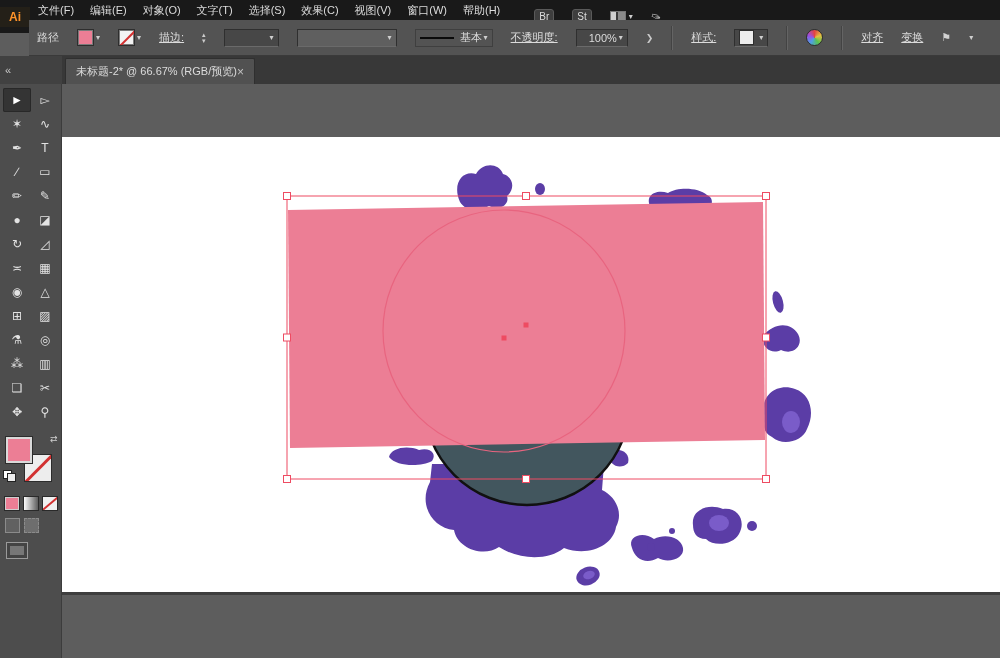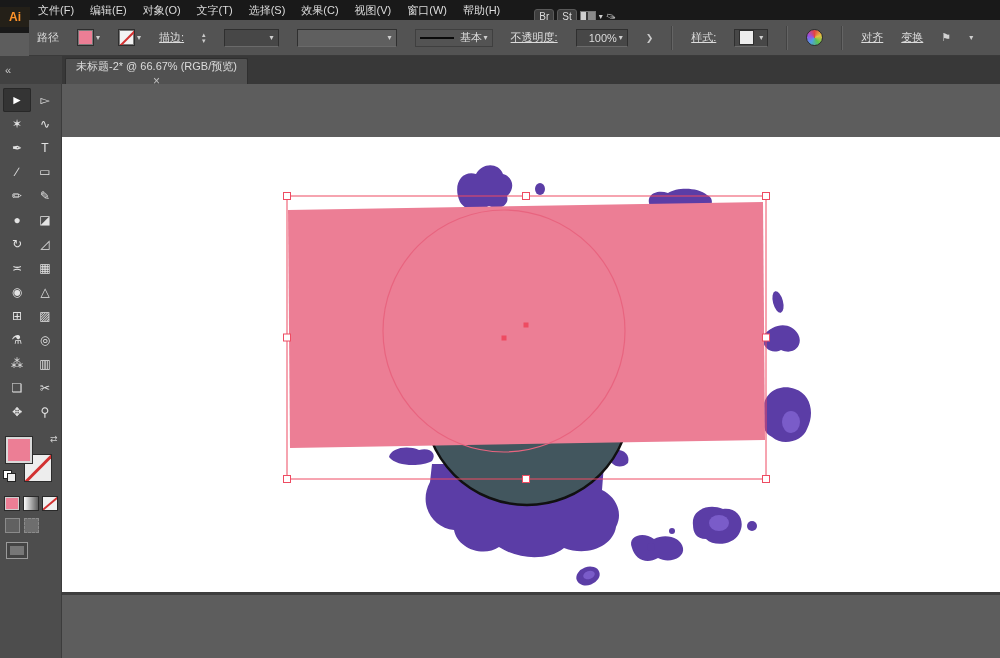--- a/index.html
+++ b/index.html
@@ -9,21 +9,21 @@
   .app{position:relative;width:1000px;height:658px;background:var(--pasteboard);}
 
   
   .menubar{position:absolute;left:0;top:0;width:1000px;height:33px;
            background:var(--menubar);display:flex;align-items:center;
            color:var(--text);font-size:11px;}
   .app-logo{width:30px;height:20px;display:flex;align-items:center;justify-content:center;
             color:var(--logo-orange);font-weight:bold;font-size:12px;background:#242018;cursor:pointer;}
   .menus{display:flex;height:100%;}
   .menu-item{padding:0 8px;line-height:20px;cursor:pointer;white-space:nowrap;}
-  .menubar-extras{display:flex;align-items:center;gap:3px;margin-left:26px;}
+  .menubar-extras{display:flex;align-items:center;gap:18px;margin-left:26px;}
   .mini-btn{background:#3e3e3e;border:1px solid #5a5a5a;border-radius:3px;
             padding:0 4px;font-size:10px;line-height:13px;color:#ddd;cursor:pointer;}
   .ws-switch{display:flex;align-items:center;gap:3px;cursor:pointer;}
   .ws-ico{display:inline-block;width:14px;height:10px;
           background:linear-gradient(90deg,#cfcfcf 0 5px,#3a3a3a 5px 7px,#8a8a8a 7px 14px);
           border:1px solid #777;}
   .caret{font-size:8px;color:#cfcfcf;}
   .feather{color:#b9b9b9;font-size:12px;transform:rotate(20deg);cursor:pointer;}
 
   
@@ -54,21 +54,21 @@
   .mini-swatch{width:13px;height:13px;background:#ececec;border:1px solid #2e2e2e;}
   .flag-ico{color:#d2d2d2;font-size:11px;}
 
   
   .tabrow{position:absolute;left:0;top:56px;width:1000px;height:28px;background:var(--tabrow);
           display:flex;align-items:stretch;color:var(--text);font-size:11px;}
   .panel-collapse{width:62px;display:flex;align-items:center;padding-left:5px;
                   box-sizing:border-box;color:#c9c9c9;background:#414141;cursor:pointer;}
   .doc-tab{margin-left:3px;margin-top:2px;display:flex;align-items:center;
            background:var(--tab);padding:0 10px;border:1px solid #2f2f2f;border-bottom:none;
-           border-radius:2px 2px 0 0;cursor:pointer;flex-direction:column;}
+           border-radius:2px 2px 0 0;cursor:pointer;}
   .tab-close{color:#c2c2c2;cursor:pointer;font-size:12px;}
 
   
   .workspace{position:absolute;left:0;top:84px;width:1000px;height:574px;display:flex;}
 
   
   .toolbar{position:relative;width:62px;height:574px;background:var(--toolbar);
            border-right:1px solid #3c3c3c;box-sizing:border-box;flex:none;}
   .tools{position:absolute;left:3px;top:4px;width:56px;display:grid;
          grid-template-columns:28px 28px;}

